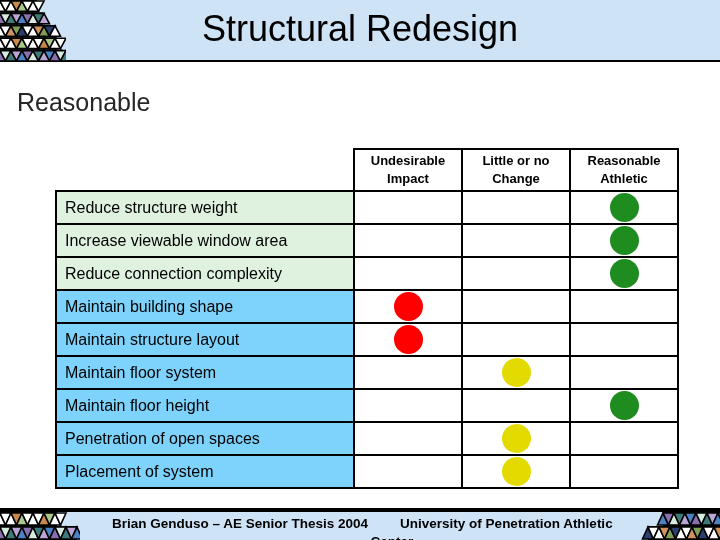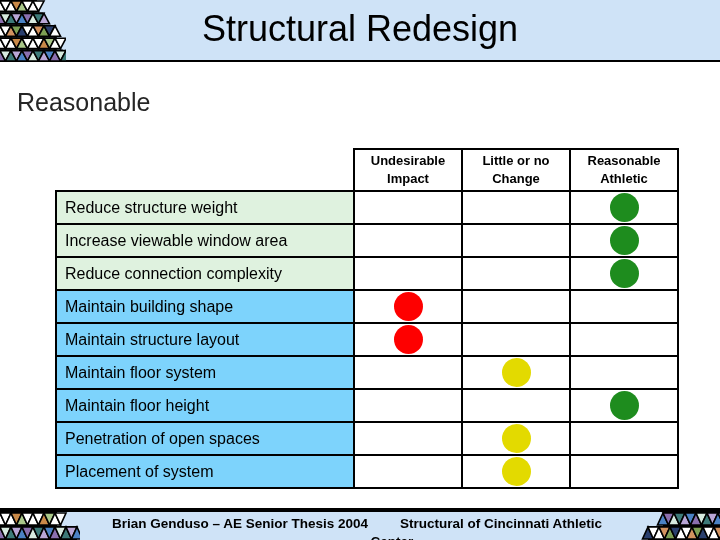--- a/index.html
+++ b/index.html
@@ -210,21 +210,21 @@
             <td class="rating-cell"></td>
           </tr>
         </tbody>
     </table>
   </div>
 
   <footer class="footer">
     <div class="credit">
       <div class="line1">
         <span>Brian Genduso – AE Senior Thesis 2004</span>
-        <span>Structural of Cincinnati Athletic</span>
+        <span>University of Penetration Athletic</span>
       </div>
       <div class="line2">Center</div>
     </div>
   </footer>
 
   <svg id="deco-bl" class="deco" width="80" height="28" style="overflow: hidden;">
       <rect x="0" y="0" width="57" height="14" fill="#000"></rect>
       <polygon points="-5.5,13 5.5,13 0,1" fill="#ffffff" stroke="#000" stroke-width="1.6"></polygon>
       <polygon points="0,1 11,1 5.5,13" fill="#ffffff" stroke="#000" stroke-width="1.6"></polygon>
       <polygon points="5.5,13 16.5,13 11,1" fill="#ffffff" stroke="#000" stroke-width="1.6"></polygon>

